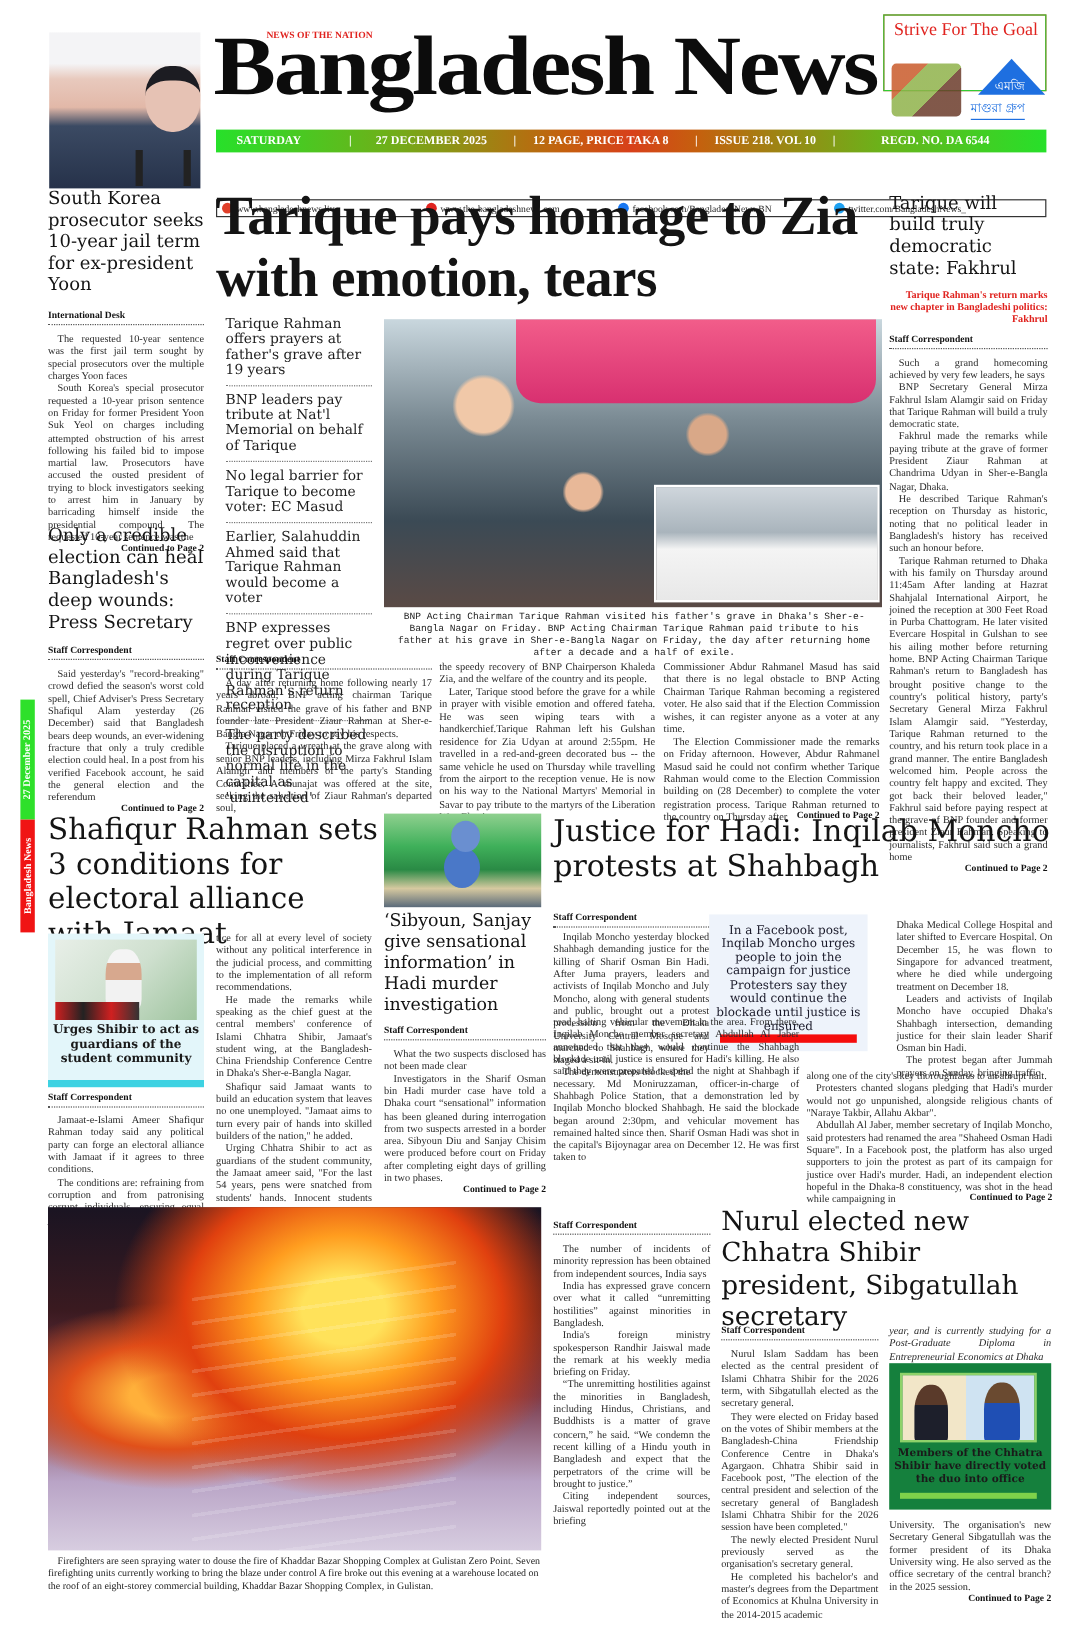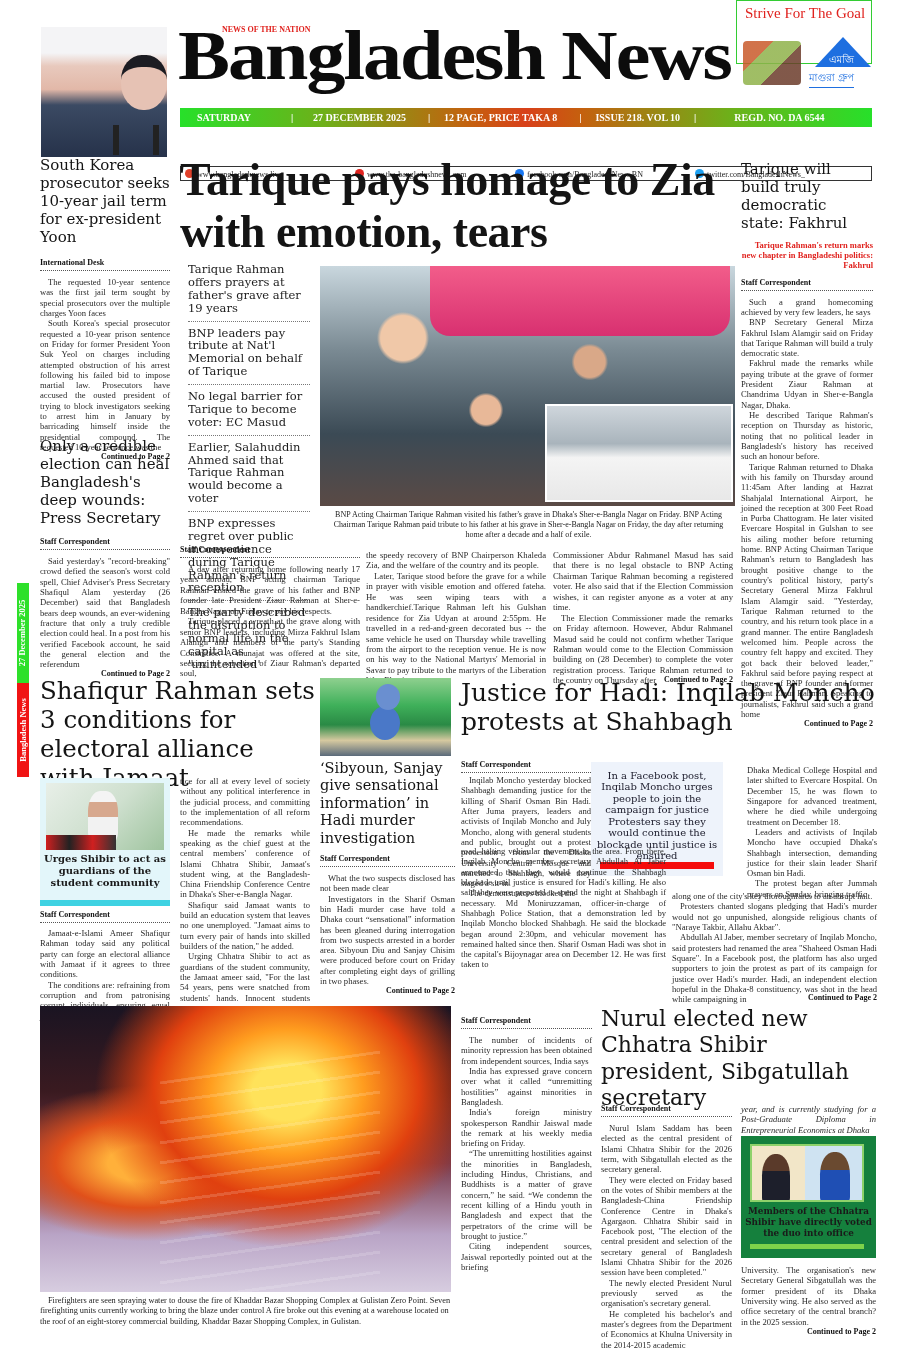--- a/index.html
+++ b/index.html
@@ -8,21 +8,21 @@
   .abs { position: absolute; }
 
   
   .photo-yoon { left: 41px; top: 27px; width: 126px; height: 130px;
     background: linear-gradient(180deg,#f4f4f6 0%,#f4f4f6 20%,#e8c9bd 30%,#e2b8a8 48%,#3b4a63 60%,#26324a 100%); }
   .yoon-head { left: 80px; top: 28px; width: 46px; height: 55px; border-radius: 45% 45% 48% 48%;
     background: #e6c2b4; border-top: 12px solid #1c1c22; }
   .mic { width: 6px; height: 30px; background: #222; }
   .tagline { left: 222px; top: 25px; font: bold 8px "Liberation Serif", serif; color: #e0231f; }
   .logo { left: 178px; top: 20px; font: bold 78px/1 "Liberation Serif", serif; color: #0c0c0c; letter-spacing: -2px; transform: scaleY(0.9); transform-origin: top left; white-space: nowrap; }
-  .adbox { left: 736px; top: 0; width: 136px; height: 64px; border: 1px solid #e33; outline: 1px solid #3c3; outline-offset: -1px; }
+  .adbox { left: 736px; top: 12px; width: 136px; height: 64px; border: 1px solid #e33; outline: 1px solid #3c3; outline-offset: -1px; }
   .ad-title { left: 0; top: 4px; width: 136px; text-align: center; font: 15px "Liberation Serif", serif; color: #e0231f; }
   .ad-tri { left: 78px; top: 36px; width: 0; height: 0; border-left: 28px solid transparent; border-right: 28px solid transparent; border-bottom: 30px solid #1e6fe0; }
   .ad-bn { font: 10px "DejaVu Sans", sans-serif; color: #1e6fe0; }
   .ad-imgs { left: 6px; top: 40px; width: 58px; height: 44px;
     background: linear-gradient(135deg,#c95a2a 0 30%,#8fb24a 30% 60%,#6b3b2a 60% 100%); border-radius: 4px; opacity: .85; }
 
   .infobar { left: 180px; top: 108px; width: 692px; height: 19px;
     background: linear-gradient(90deg,#27e02a 0%,#6bb21a 20%,#c5600e 42%,#d8401a 50%,#c5600e 58%,#6bb21a 80%,#27e02a 100%);
     display: flex; align-items: center; font: bold 10px "Liberation Serif", serif; color: #fff; }
   .infobar span { white-space: nowrap; }
@@ -124,21 +124,21 @@
   <div class="sideitem">No legal barrier for Tarique to become voter: EC Masud</div>
   <div class="sideitem">Earlier, Salahuddin Ahmed said that Tarique Rahman would become a voter</div>
   <div class="sideitem">BNP expresses regret over public inconvenience during Tarique Rahman's return reception</div>
   <div class="sideitem" style="border-bottom:none;">The party described the disruption to normal life  in the capital as 'unintended'</div>
 </div>
 
 <div class="abs photo crowd" style="left:320px;top:266px;width:415px;height:240px;">
   <div class="abs" style="left:110px;top:0;width:300px;height:70px;background:linear-gradient(180deg,#f25d8a,#d83070);border-radius:0 0 20px 20px;"></div>
   <div class="abs" style="left:225px;top:138px;width:188px;height:98px;border:2px solid #fff;background:linear-gradient(180deg,#cfd6dc 0%,#a9b4bc 40%,#f4f4f4 55%,#e8e8e8 100%);"></div>
 </div>
-<div class="abs cap" style="left:326px;top:510px;width:405px;text-align:center;">BNP Acting Chairman Tarique Rahman visited his father's grave in Dhaka's Sher-e-Bangla Nagar on Friday. BNP Acting Chairman Tarique Rahman paid tribute to his father at his grave in Sher-e-Bangla Nagar on Friday, the day after returning home after a decade and a half of exile.</div>
+<div class="abs cap" style="left:326px;top:510px;width:405px;text-align:center;font-family:Liberation Mono, monospace;">BNP Acting Chairman Tarique Rahman visited his father's grave in Dhaka's Sher-e-Bangla Nagar on Friday. BNP Acting Chairman Tarique Rahman paid tribute to his father at his grave in Sher-e-Bangla Nagar on Friday, the day after returning home after a decade and a half of exile.</div>
 
 <div class="abs" style="left:180px;top:545px;width:180px;">
   <div class="byline">Staff Correspondent</div>
   <div class="body" style="margin-top:6px;font-size:8.7px;">
     <p>A day after returning home following nearly 17 years abroad, BNP acting chairman Tarique Rahman visited the grave of his father and BNP founder late President Ziaur Rahman at Sher-e-Bangla Nagar on Friday to pay his respects.</p>
     <p>Tarique placed a wreath at the grave along with senior BNP leaders, including Mirza Fakhrul Islam Alamgir and members of the party's Standing Committee. A munajat was offered at the site, seeking the salvation of Ziaur Rahman's departed soul,</p>
   </div>
 </div>
 <div class="abs" style="left:366px;top:550px;width:180px;">
   <div class="body" style="font-size:8.7px;">

